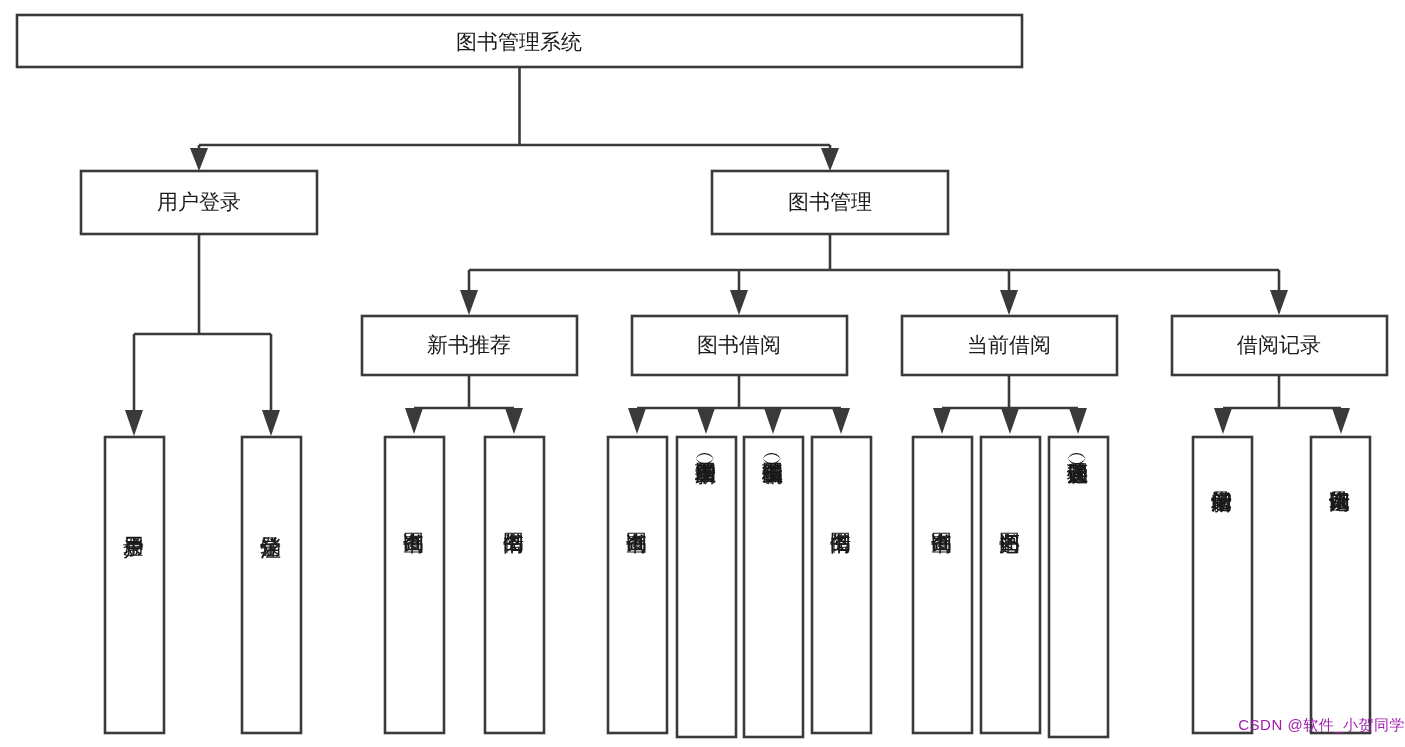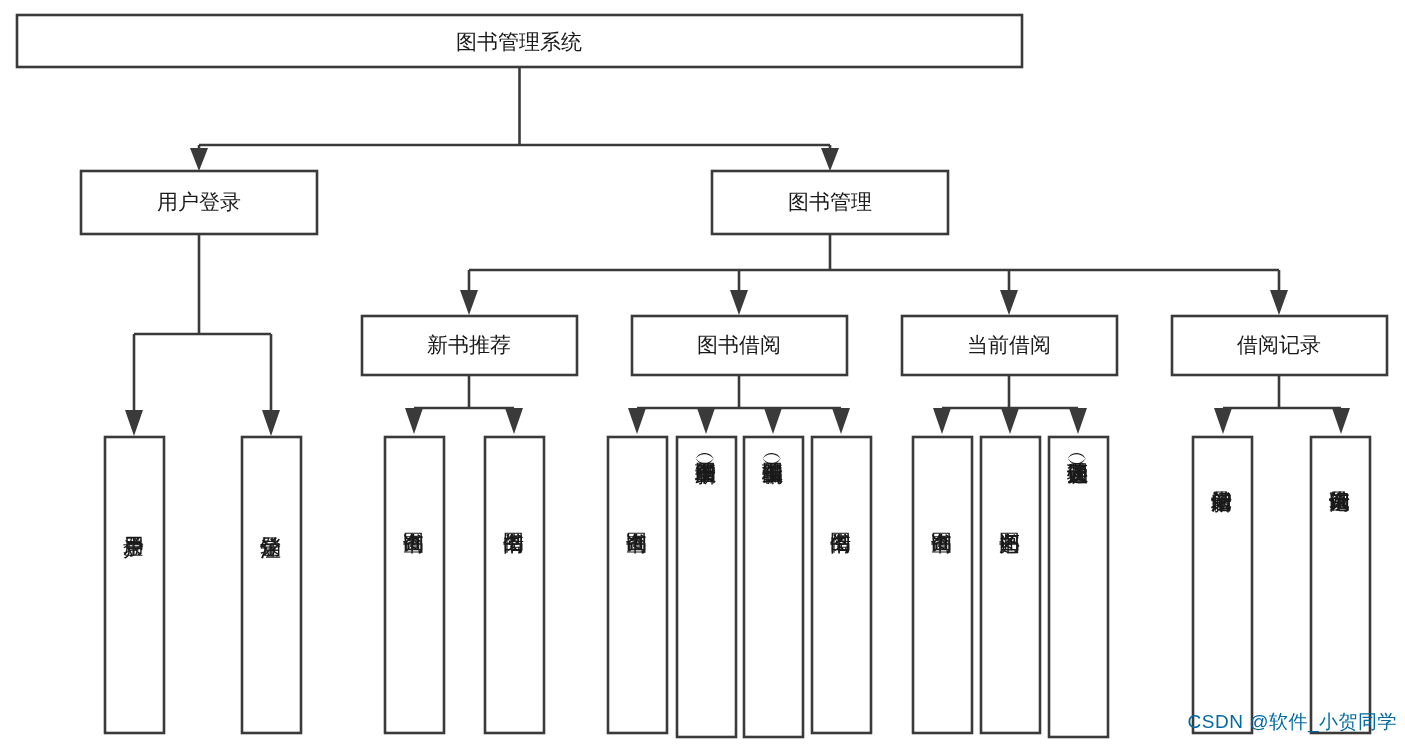--- a/index.html
+++ b/index.html
@@ -47,25 +47,25 @@
   .node-label-v {
     font-family: "Liberation Sans", "DejaVu Sans", sans-serif;
     font-size: 21px;
     fill: #1a1a1a;
     writing-mode: vertical-rl;
     text-orientation: upright;
     white-space: pre;
   }
   .watermark {
     position: absolute;
-    right: 8px;
+    right: 0;
     bottom: 6px;
     font-family: "Liberation Sans", "DejaVu Sans", sans-serif;
-    font-size: 19px;
-    color: #0369a1;
+    font-size: 15px;
+    color: #a21caf;
     letter-spacing: 0.5px;
     user-select: none;
     pointer-events: none;
     white-space: nowrap;
   }
 </style>
 </head>
 <body>
 
 <div id="diagram-root">

